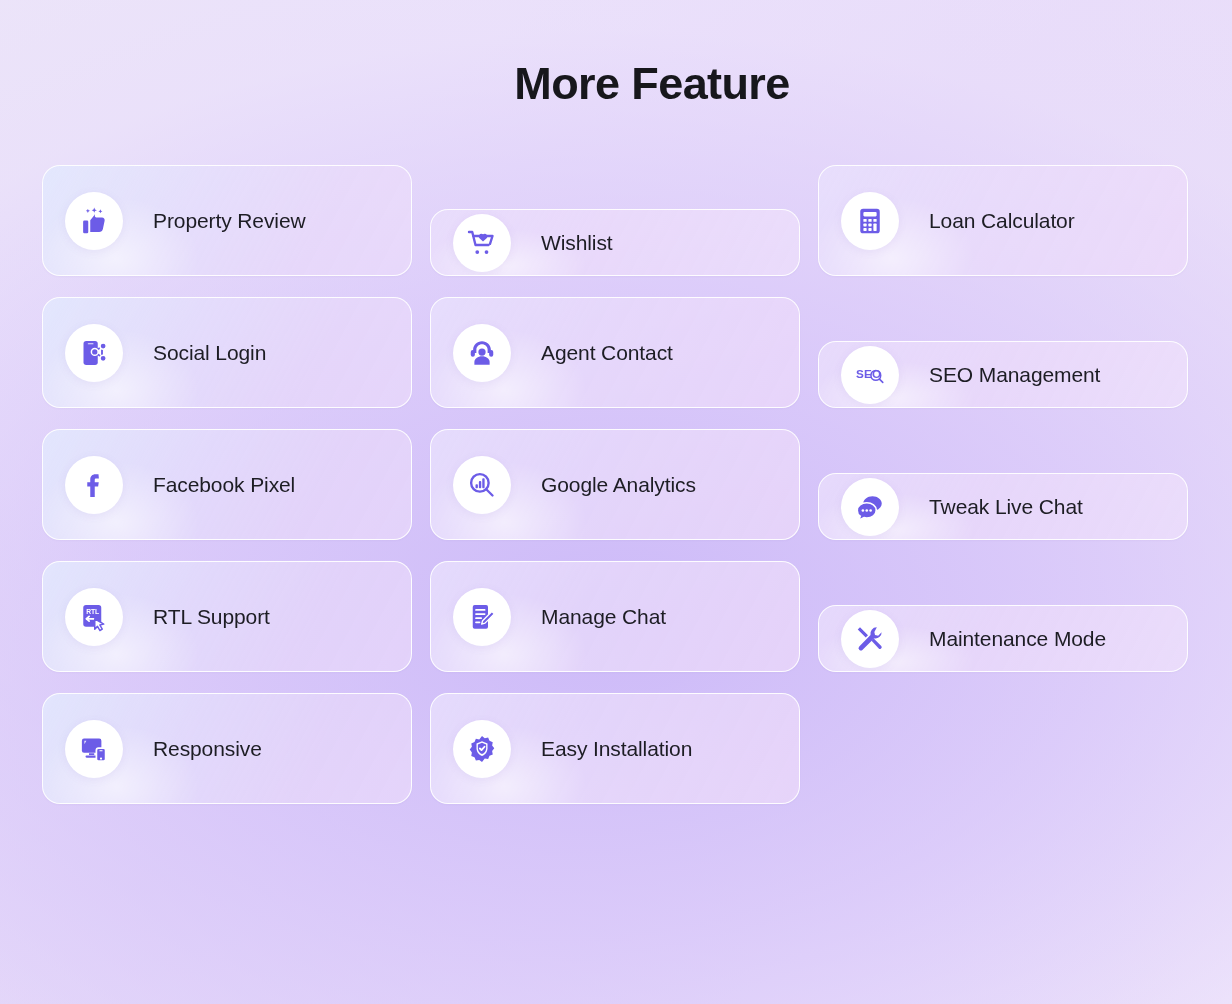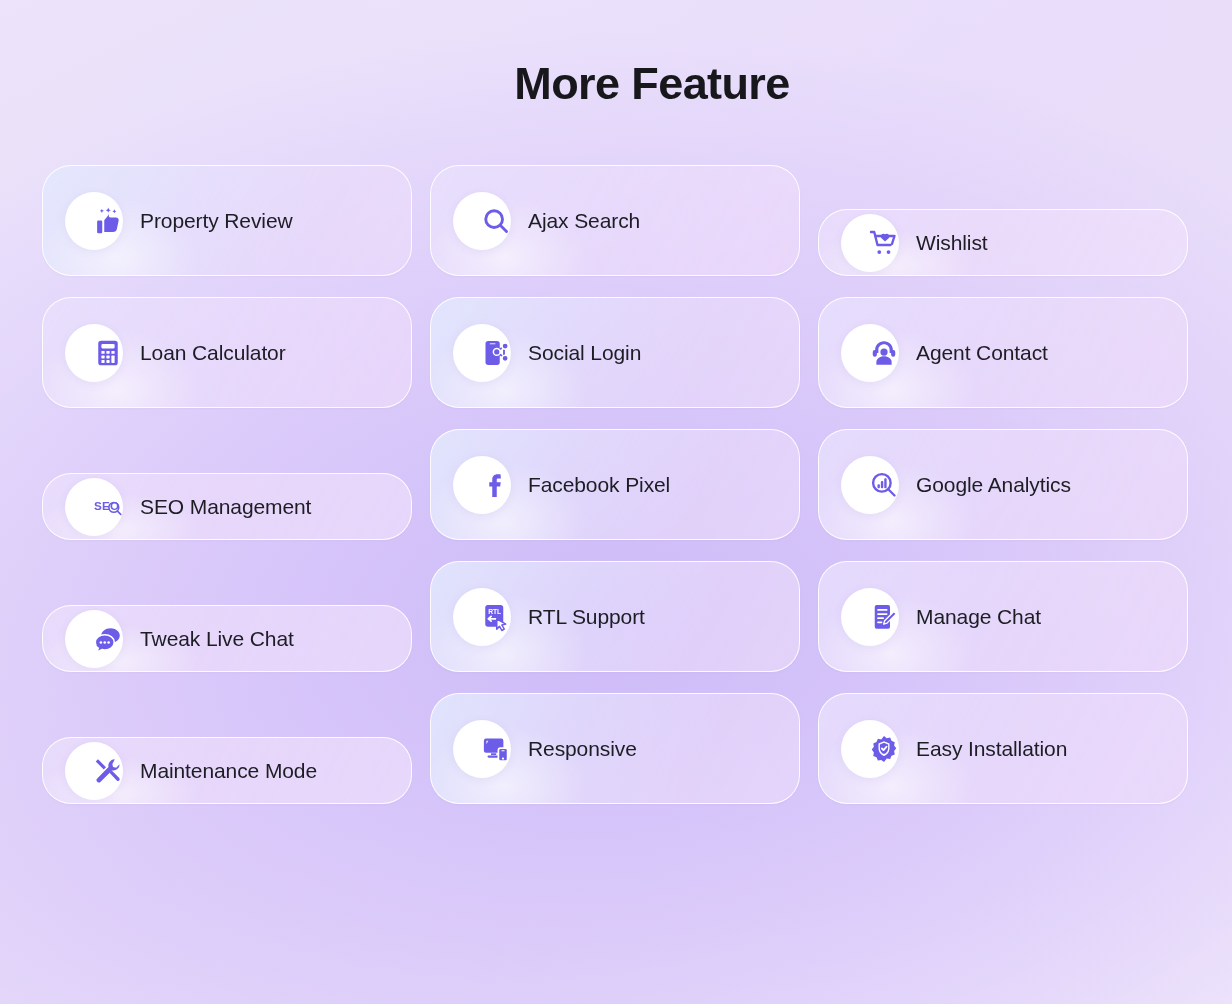--- a/index.html
+++ b/index.html
@@ -54,23 +54,23 @@
     grid-template-columns: repeat(3, 370px);
     grid-auto-rows: 111px;
     column-gap: 18px;
     row-gap: 21px;
   }
 
   .feature-card {
     position: relative;
     display: flex;
     align-items: center;
-    gap: 17px;
+    gap: 30px;
     padding: 0 22px;
-    border-radius: 29px;
+    border-radius: 18px;
     border: 1px solid rgba(255,255,255,0.92);
     background:
       linear-gradient(118deg, rgba(226,232,253,0.88) 0%, rgba(229,224,252,0.7) 38%, rgba(234,219,250,0.62) 72%, rgba(238,222,251,0.6) 100%);
     box-shadow: 0 1px 2px rgba(120,95,180,0.05);
     overflow: hidden;
   }
 
   .feature-card::after {
     content: "";
     position: absolute;
@@ -95,21 +95,21 @@
 
   .icon-badge {
     position: relative;
     flex: 0 0 auto;
     width: 58px;
     height: 58px;
     border-radius: 50%;
     background: #ffffff;
     display: flex;
     align-items: center;
-    justify-content: flex-end;
+    justify-content: center;
     z-index: 1;
     box-shadow: 0 2px 10px rgba(120,95,180,0.08);
   }
 
   .icon-badge svg {
     display: block;
     width: 30px;
     height: 30px;
   }
 
@@ -147,29 +147,20 @@
           <path d="M7.1 2.1l.5 1.2 1.2.5-1.2.5-.5 1.2-.5-1.2L5.4 3.8l1.2-.5z"></path>
           <path d="M12.2 1.2l.6 1.5 1.5.6-1.5.6-.6 1.5-.6-1.5-1.5-.6 1.5-.6z"></path>
           <path d="M17.1 2.6l.5 1.1 1.1.5-1.1.5-.5 1.1-.5-1.1-1.1-.5 1.1-.5z"></path>
           <rect x="3.3" y="11.6" width="4.1" height="10.2" rx="1"></rect>
           <path d="M9 11.4l2.9-3.6c.5-.6.8-1.3.8-2.1V8c0 .6.5 1.1 1.1 1.1h4.6c1.4 0 2.4 1.3 2.1 2.6l-1.4 6.6c-.3 1.4-1.5 2.4-3 2.4H9z"></path>
         </svg>
       </span>
       <span class="feature-label">Property Review</span>
     </div>
 
-    <div class="feature-card col-2">
-      <span class="icon-badge">
-        <svg viewBox="0 0 24 24" fill="none" stroke="#6c5ce7" stroke-width="2.3" stroke-linecap="round">
-          <circle cx="10.5" cy="10.5" r="6.7"></circle>
-          <line x1="15.6" y1="15.6" x2="20.4" y2="20.4"></line>
-        </svg>
-      </span>
-      <span class="feature-label">Ajax Search</span>
-    </div>
 
     <div class="feature-card col-3">
       <span class="icon-badge">
         <svg viewBox="0 0 24 24">
           <g fill="none" stroke="#6c5ce7" stroke-width="1.9" stroke-linecap="round" stroke-linejoin="round">
             <path d="M1.6 3.2h2.6l2.6 10.4h10.4"></path>
             <path d="M5.2 6.4h15.2l-2 6.3"></path>
           </g>
           <circle cx="8.2" cy="19.2" r="1.5" fill="#6c5ce7"></circle>
           <circle cx="15.6" cy="19.2" r="1.5" fill="#6c5ce7"></circle>

